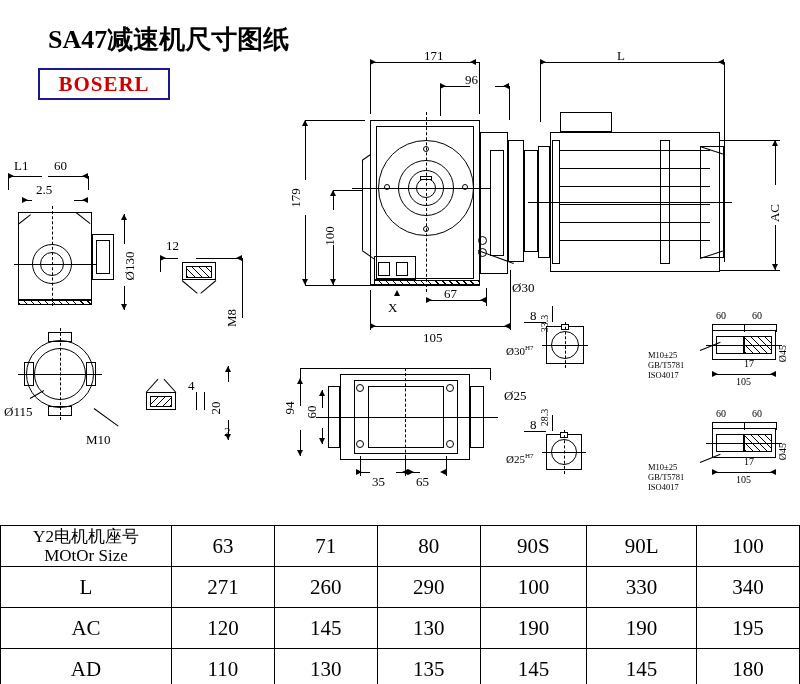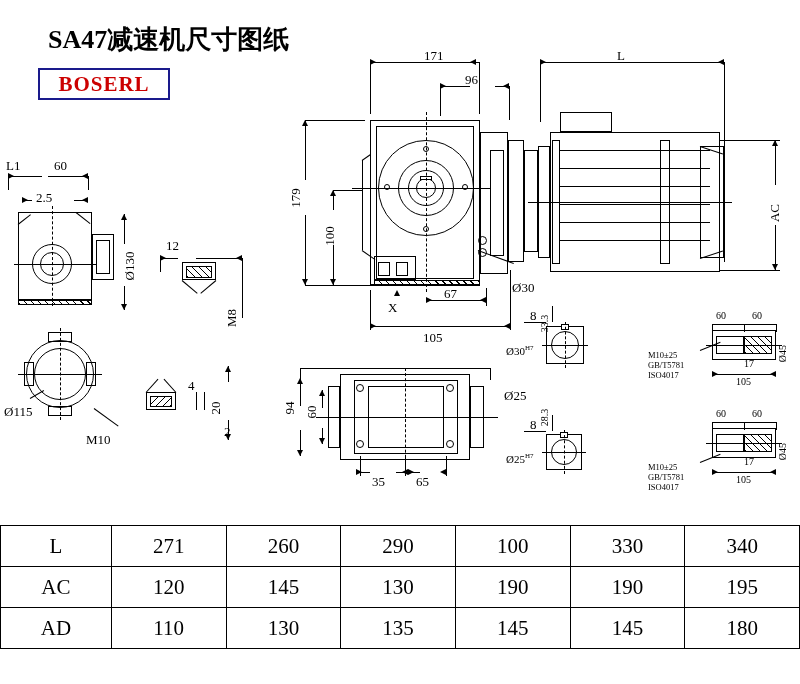--- a/index.html
+++ b/index.html
@@ -182,30 +182,30 @@
   <div class="dim abs" style="left:423px;top:330px;">105</div>
   <div class="ln v" style="left:370px;top:290px;height:40px;"></div>
   <div class="ln v" style="left:510px;top:270px;height:60px;"></div>
 
   <div class="ln" style="left:478px;top:250px;width:38px;height:1px;transform:rotate(20deg);transform-origin:left center;"></div>
   <div class="dim abs" style="left:512px;top:280px;">Ø30</div>
 </div>
 
 <div>
 
-  <div class="dim abs" style="left:6px;top:158px;">L1</div>
+  <div class="dim abs" style="left:14px;top:158px;">L1</div>
   <div class="dim abs" style="left:54px;top:158px;">60</div>
   <div class="ln h" style="left:8px;top:176px;width:34px;"></div>
   <div class="ln h" style="left:48px;top:176px;width:40px;"></div>
   <div class="arw ar-r" style="left:8px;top:173px;"></div>
   <div class="arw ar-l" style="left:82px;top:173px;"></div>
   <div class="ln v" style="left:8px;top:176px;height:14px;"></div>
   <div class="ln v" style="left:88px;top:176px;height:14px;"></div>
 
-  <div class="dim abs" style="left:36px;top:190px;text-align:center;">2.5</div>
+  <div class="dim abs" style="left:36px;top:182px;text-align:center;">2.5</div>
   <div class="ln h" style="left:22px;top:200px;width:10px;"></div>
   <div class="ln h" style="left:74px;top:200px;width:14px;"></div>
   <div class="arw ar-r" style="left:22px;top:197px;"></div>
   <div class="arw ar-l" style="left:82px;top:197px;"></div>
 
   <div class="box" style="left:18px;top:212px;width:74px;height:88px;"></div>
   <div class="ln" style="left:18px;top:224px;width:16px;height:1px;transform:rotate(-38deg);transform-origin:left center;"></div>
   <div class="ln" style="left:76px;top:212px;width:18px;height:1px;transform:rotate(38deg);transform-origin:left center;"></div>
   <div class="circ" style="left:32px;top:244px;width:40px;height:40px;"></div>
   <div class="circ" style="left:40px;top:252px;width:24px;height:24px;"></div>
@@ -393,20 +393,32 @@
   <div class="dimv abs sm" style="left:762px;top:446px;width:40px;text-align:center;">Ø45</div>
 
   <div class="dim abs xs" style="left:648px;top:462px;">M10±25</div>
   <div class="dim abs xs" style="left:648px;top:472px;">GB/T5781</div>
   <div class="dim abs xs" style="left:648px;top:482px;">ISO4017</div>
   <div class="ln" style="left:700px;top:462px;width:22px;height:1px;transform:rotate(-22deg);transform-origin:left center;"></div>
 </div>
 
 <table id="tbl">
   <tbody>
+      <tr>
+    <td class="hdr1">
+      <div>Y2电机机座号</div>
+      <div>MOtOr Size</div>
+    </td>
+    <td>63</td>
+    <td>71</td>
+    <td>80</td>
+    <td>90S</td>
+    <td>90L</td>
+    <td>100</td>
+  </tr>
   <tr>
     <td class="rl">L</td>
     <td>271</td>
     <td>260</td>
     <td>290</td>
     <td>100</td>
     <td>330</td>
     <td>340</td>
   </tr>
   <tr>

